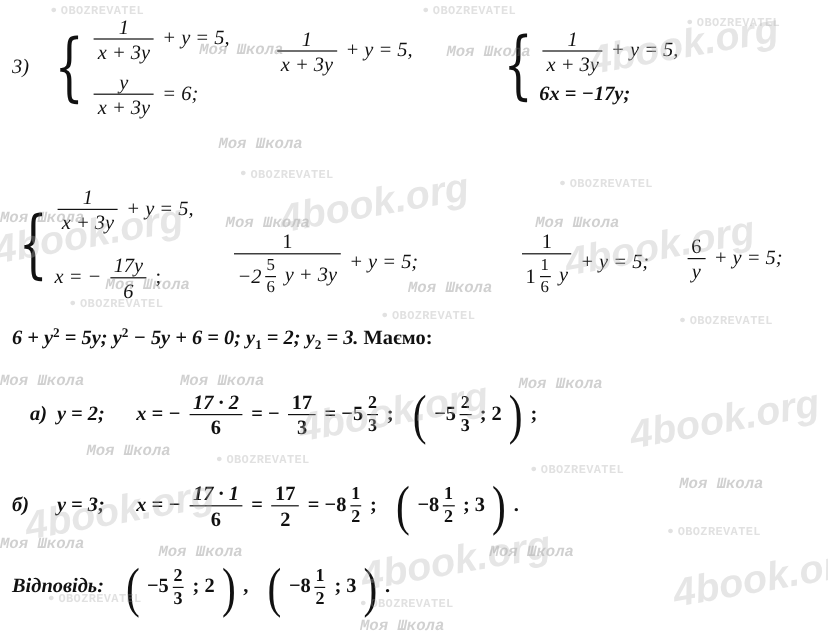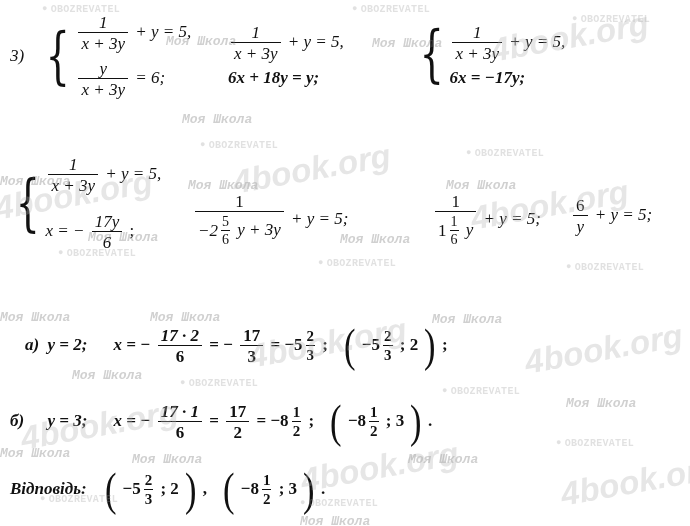--- a/index.html
+++ b/index.html
@@ -165,23 +165,20 @@
     <div class="row" style="left:228px; top:20px;">
       <span class="sys">
         <span class="sys-eqs">
           <span class="eq">
             <span class="frac">
               <span class="num it">1</span>
               <span class="den it">x + 3y</span>
             </span>
             <span class="it">+ y = 5,</span>
           </span>
-          <span class="eq">
-            <span class="it bold">6x + 18y = y;</span>
-          </span>
         </span>
       </span>
     </div>
 
     <div class="row" style="left:412px; top:20px;">
       <span class="sys">
         <span class="brace">{</span>
         <span class="sys-eqs">
           <span class="eq">
             <span class="frac">
@@ -253,20 +250,23 @@
     </div>
 
     <div class="row" style="left:570px; top:196px;">
       <span class="frac" style="font-size:17px;">
         <span class="num">6</span>
         <span class="den it">y</span>
       </span>
       <span class="it">+ y = 5;</span>
     </div>
 
+    <div class="row bold" style="left:10px; top:272px; font-size:17px;">
+      <span class="it">6 + y</span><span class="sup">2</span><span class="it"> = 5y; </span><span class="it">y</span><span class="sup">2</span><span class="it"> − 5y + 6 = 0; </span><span class="it">y</span><span class="sub">1</span><span class="it"> = 2; </span><span class="it">y</span><span class="sub">2</span><span class="it"> = 3. </span><span>Маємо:</span>
+    </div>
 
     <div class="row" style="left:25px; top:326px;">
       <span class="it bold">а)</span>
       <span class="it bold" style="margin-left:4px;">y = 2;</span>
       <span class="it bold" style="margin-left:22px;">x = −</span>
       <span class="frac bold">
         <span class="num it">17 · 2</span>
         <span class="den">6</span>
       </span>
       <span class="bold">= −</span>

